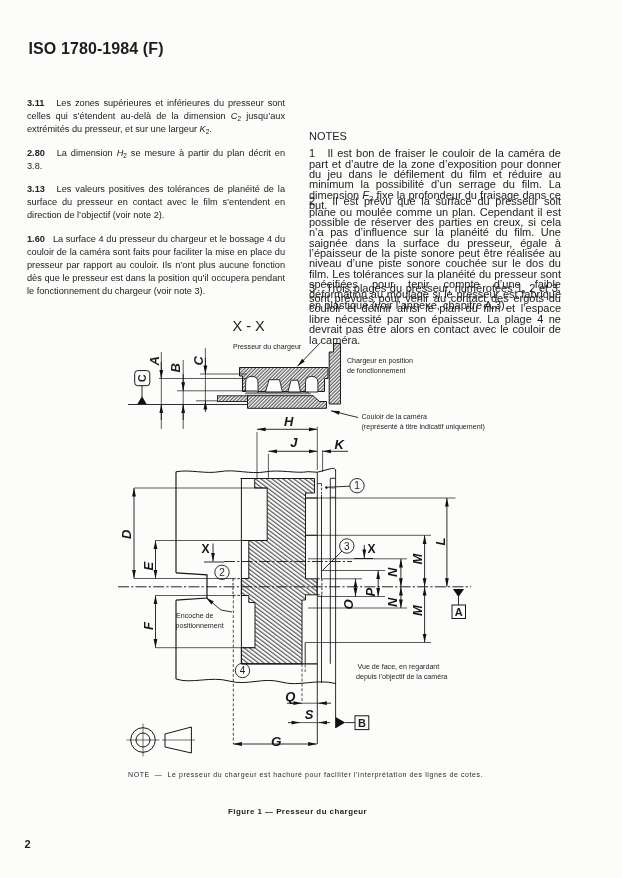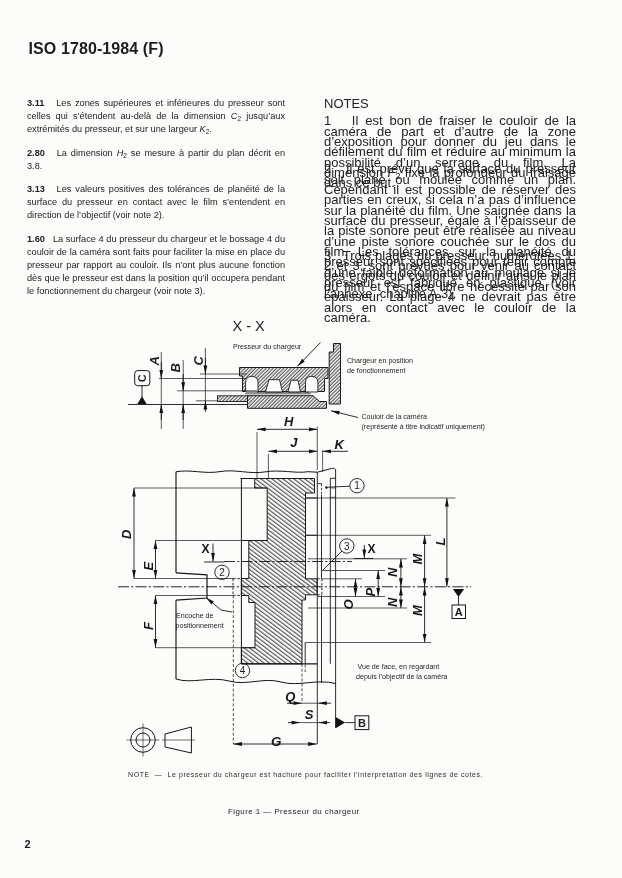--- a/index.html
+++ b/index.html
@@ -1,23 +1,23 @@
 <!DOCTYPE html>
 <html><head>
 <meta charset="utf-8">
 <style>
   html,body{margin:0;padding:0;}
   body{width:622px;height:878px;background:#fcfcfb;font-family:"Liberation Sans",sans-serif;color:#1d1d1d;position:relative;overflow:hidden;}
   .hdr{position:absolute;left:28.5px;top:40.2px;font-weight:bold;font-size:16px;letter-spacing:0.1px;}
   .lc{position:absolute;left:27px;width:258px;font-size:9.2px;line-height:12.85px;text-align:justify;color:#222;}
-  .rc{position:absolute;left:324px;width:252px;font-size:13px;line-height:10.35px;text-align:justify;color:#222;}
+  .rc{position:absolute;left:309px;width:252px;font-size:11px;line-height:10.35px;text-align:justify;color:#222;margin-top:32px;}
   .num{font-weight:bold;margin-top:45px;}
   sub{font-size:70%;line-height:0;position:relative;top:2px;vertical-align:baseline;}
   .foot{position:absolute;left:128px;top:771px;font-size:7px;letter-spacing:0.58px;color:#2a2a2a;}
-  .figcap{position:absolute;left:228px;top:807px;font-size:7.9px;letter-spacing:0.47px;font-weight:normal;color:#222;}
+  .figcap{position:absolute;left:228px;top:807px;font-size:7.9px;letter-spacing:0.47px;font-weight:bold;color:#222;}
   .pgnum{position:absolute;left:24.5px;top:837.8px;font-size:11px;font-weight:bold;}
   svg{position:absolute;left:0;top:0;}
 </style>
 </head>
 <body>
 <div class="hdr">ISO 1780-1984 (F)</div>
 
 <div class="lc" style="top:96.9px;"><span class="num">3.11</span>&nbsp;&nbsp;&nbsp;Les zones supérieures et inférieures du presseur sont celles qui s’étendent au-delà de la dimension <i>C</i><sub>2</sub> jusqu’aux extrémités du presseur, et sur une largeur <i>K</i><sub>2</sub>.</div>
 
 <div class="lc" style="top:147.4px;"><div style="text-align-last:justify;"><span class="num">2.80</span>&nbsp;&nbsp;&nbsp;La dimension <i>H</i><sub>2</sub> se mesure à partir du plan décrit en</div>3.8.</div>

